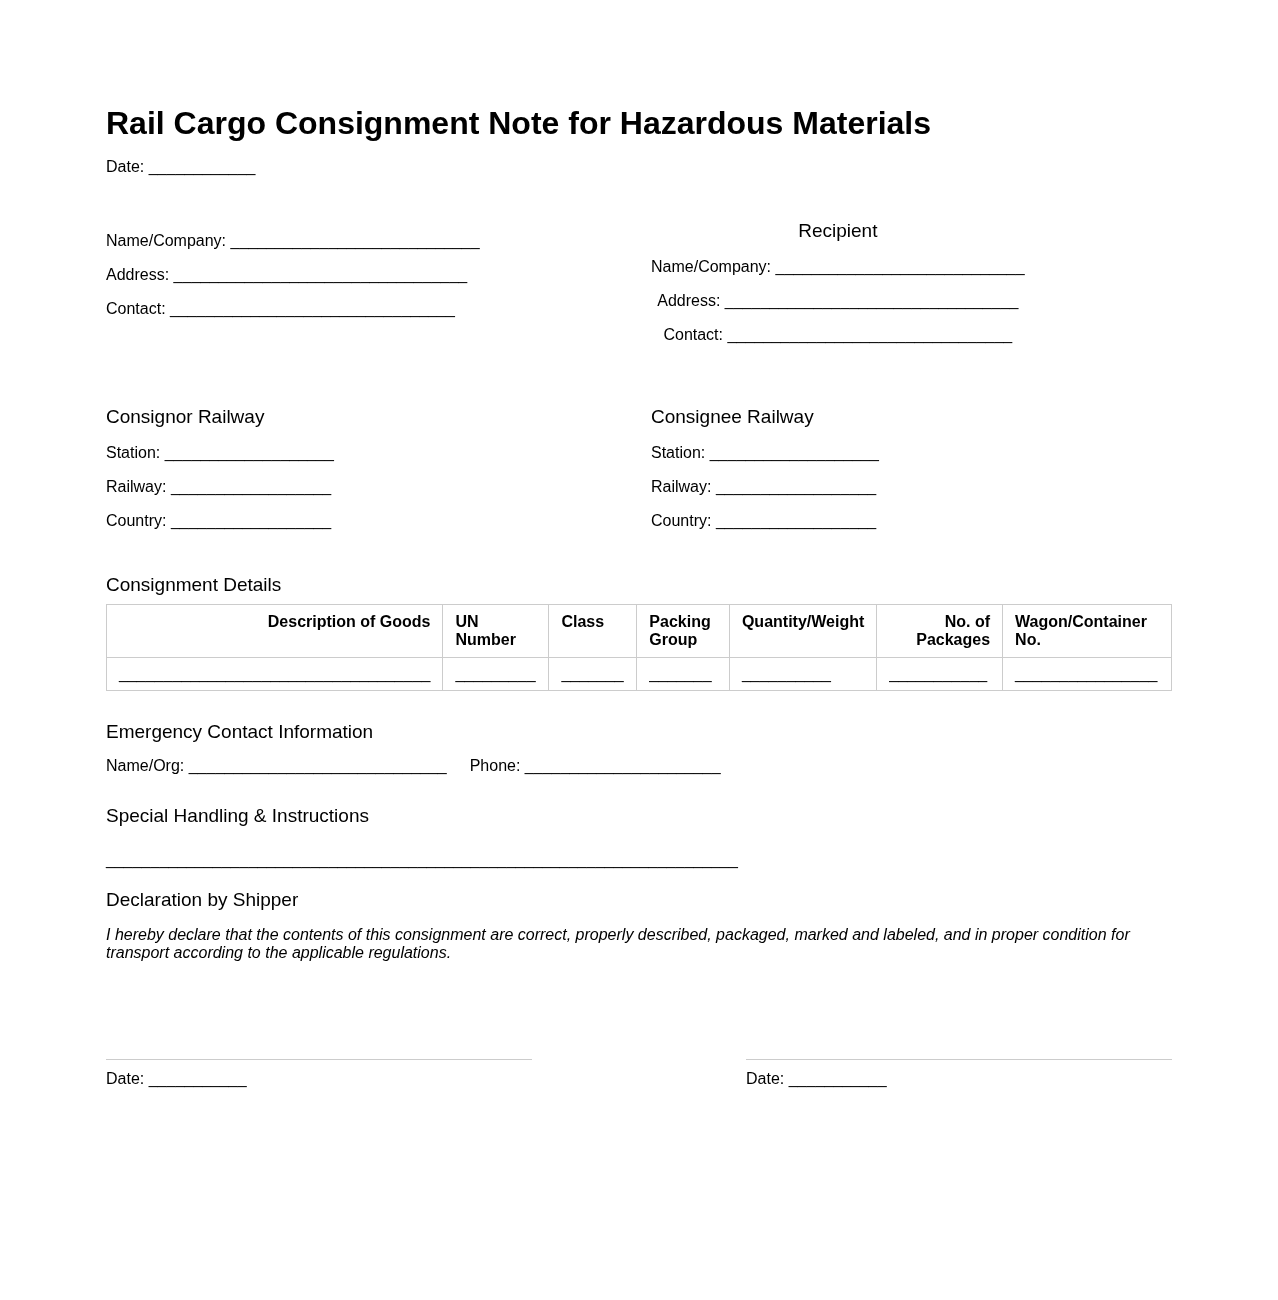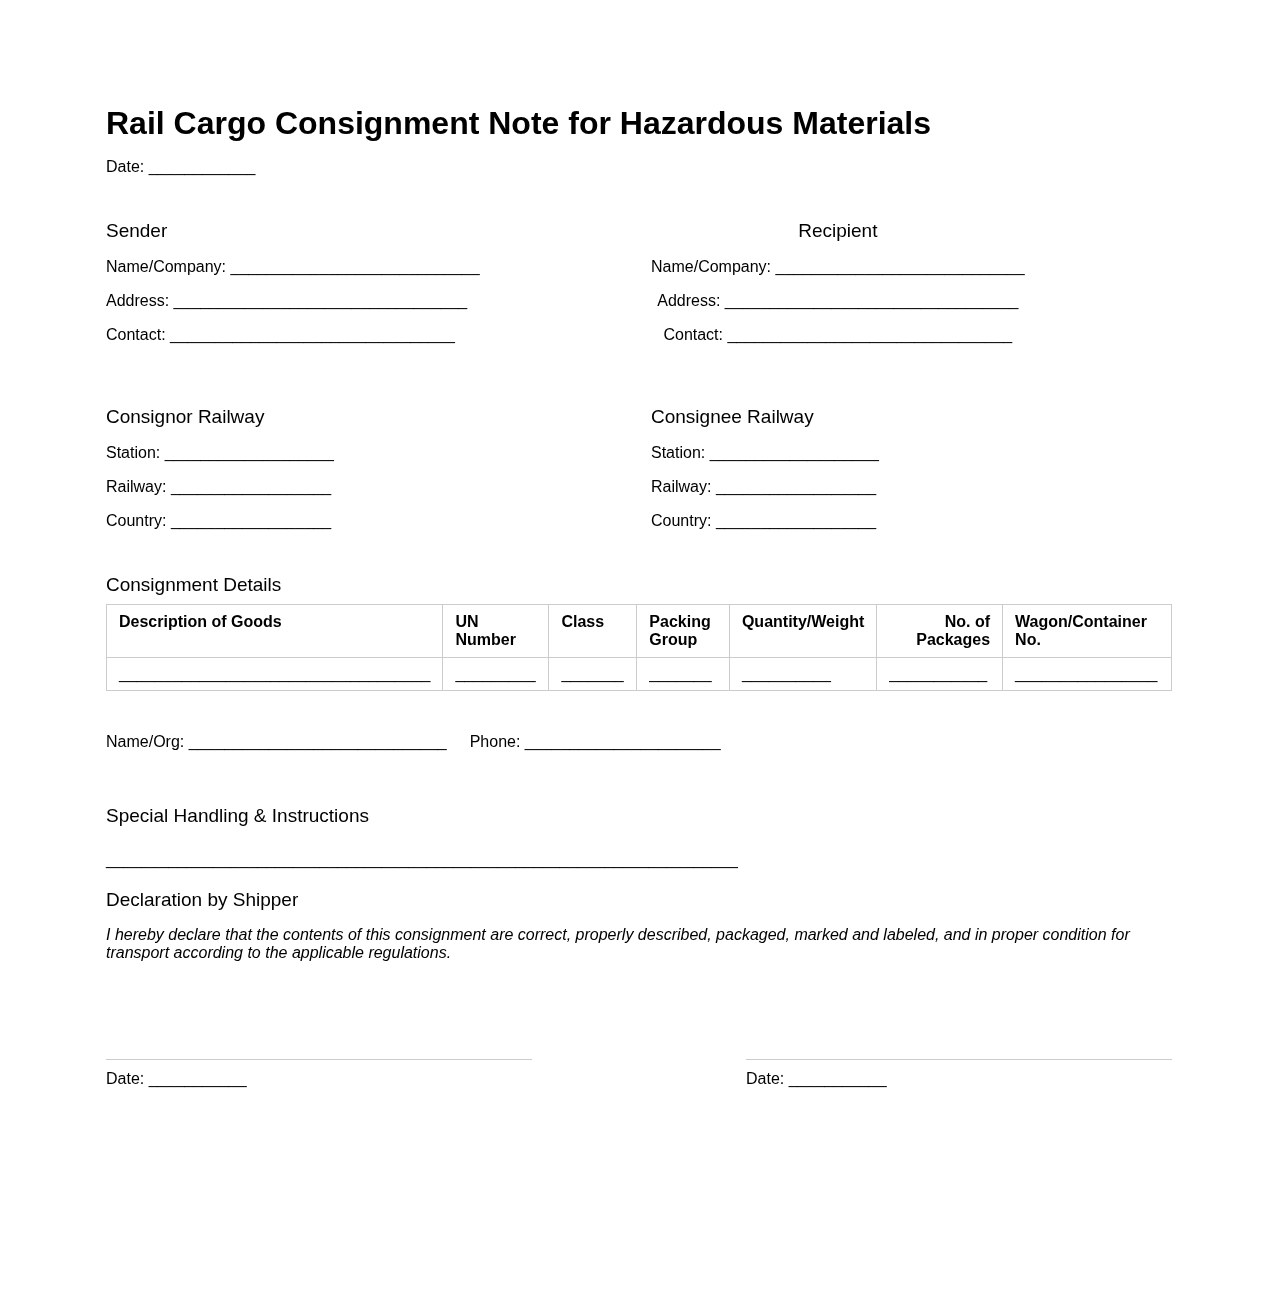--- a/index.html
+++ b/index.html
@@ -40,21 +40,20 @@
 <div class="page">
 
   <h1>Rail Cargo Consignment Note for Hazardous Materials</h1>
 
   <div class="date-line">
     <span>Date:</span>
     <span class="blank">____________</span>
   </div>
 
   <div class="block" style="left:0; top:219px;">
-    <div class="h2">Sender</div>
     <div class="field">
       <span>Name/Company:</span>
       <span class="blank">____________________________</span>
     </div>
     <div class="field">
       <span>Address:</span>
       <span class="blank">_________________________________</span>
     </div>
     <div class="field">
       <span>Contact:</span>
@@ -108,21 +107,21 @@
       <span>Country:</span>
       <span class="blank">__________________</span>
     </div>
   </div>
 
   <div class="block h2" style="left:0; top:573px;">Consignment Details</div>
 
   <table class="details">
     <thead>
       <tr>
-        <th style="width:311px;">Description of Goods</th>
+        <th style="width:311px;text-align:right;">Description of Goods</th>
         <th style="width:81px;">UN Number</th>
         <th style="width:63px;">Class</th>
         <th style="width:68px;">Packing Group</th>
         <th style="width:122px;">Quantity/Weight</th>
         <th style="width:101px;text-align:right;">No. of Packages</th>
         <th style="width:144px;">Wagon/Container No.</th>
       </tr>
     </thead>
     <tbody>
       <tr>
@@ -131,20 +130,21 @@
         <td>_______</td>
         <td>_______</td>
         <td>__________</td>
         <td>___________</td>
         <td>________________</td>
       </tr>
     </tbody>
   </table>
 
   <div class="block" style="left:0; top:720px;">
+    <div class="h2">Emergency Contact Information</div>
     <div class="field" style="margin-top:12px;">
       <span>Name/Org:</span>
       <span class="blank">_____________________________</span>
       <span style="display:inline-block; width:14px;"></span>
       <span>Phone:</span>
       <span class="blank">______________________</span>
     </div>
   </div>
 
   <div class="block" style="left:0; top:804px;">

